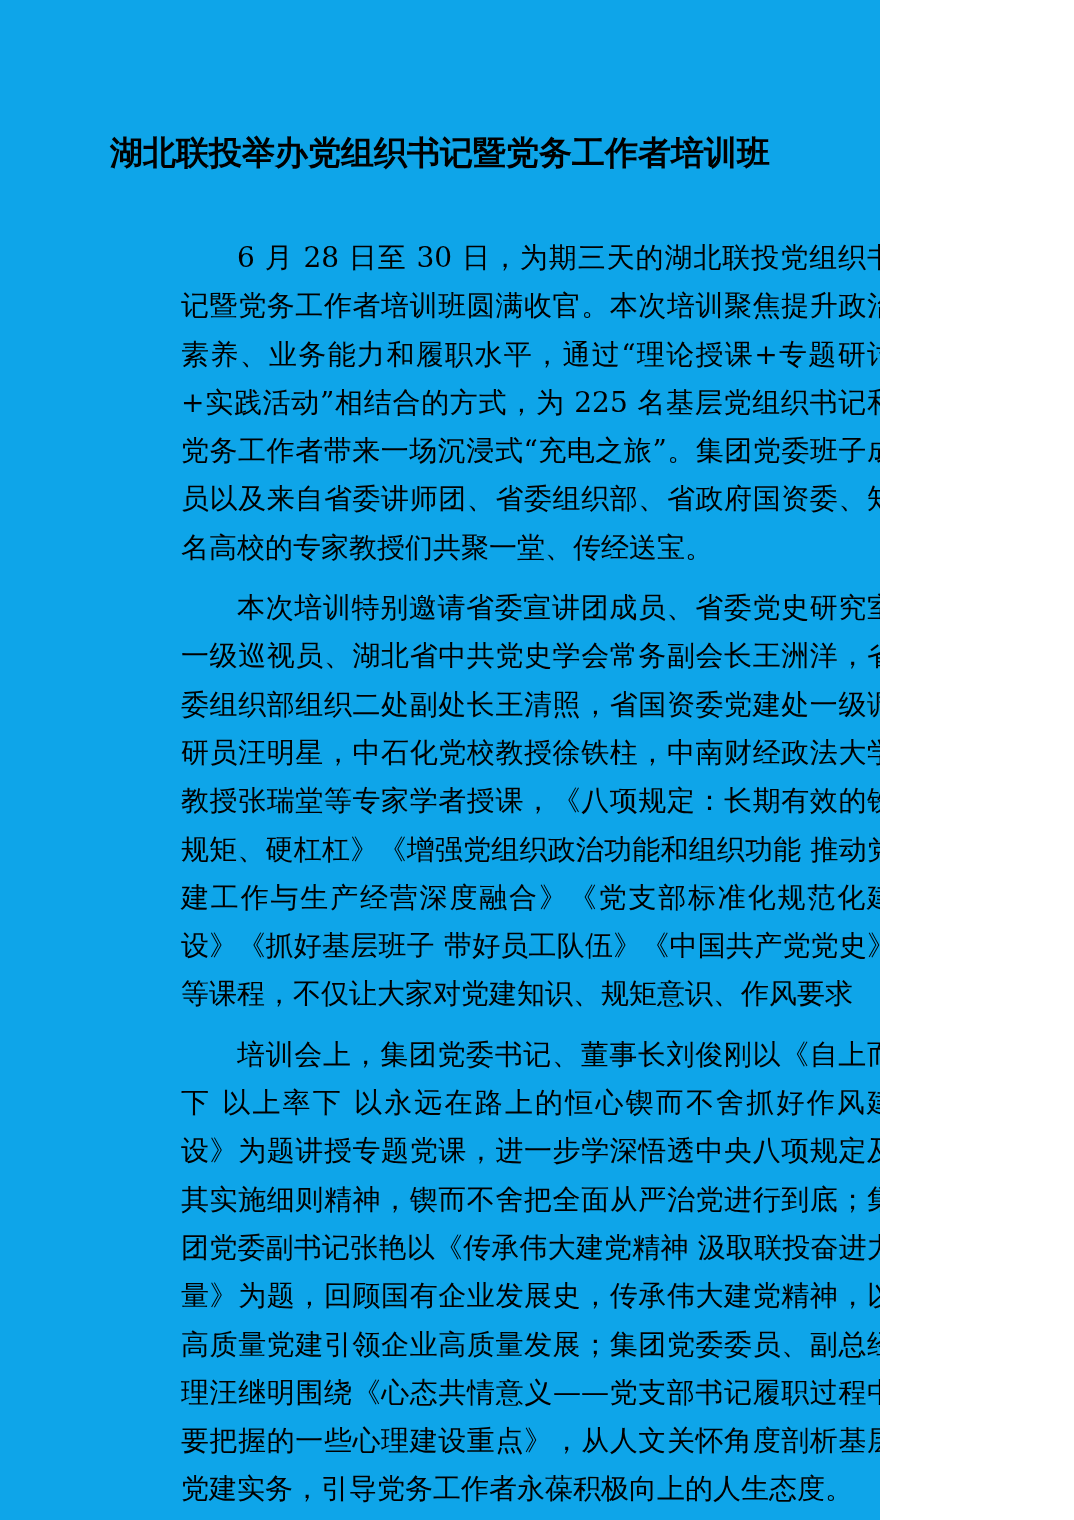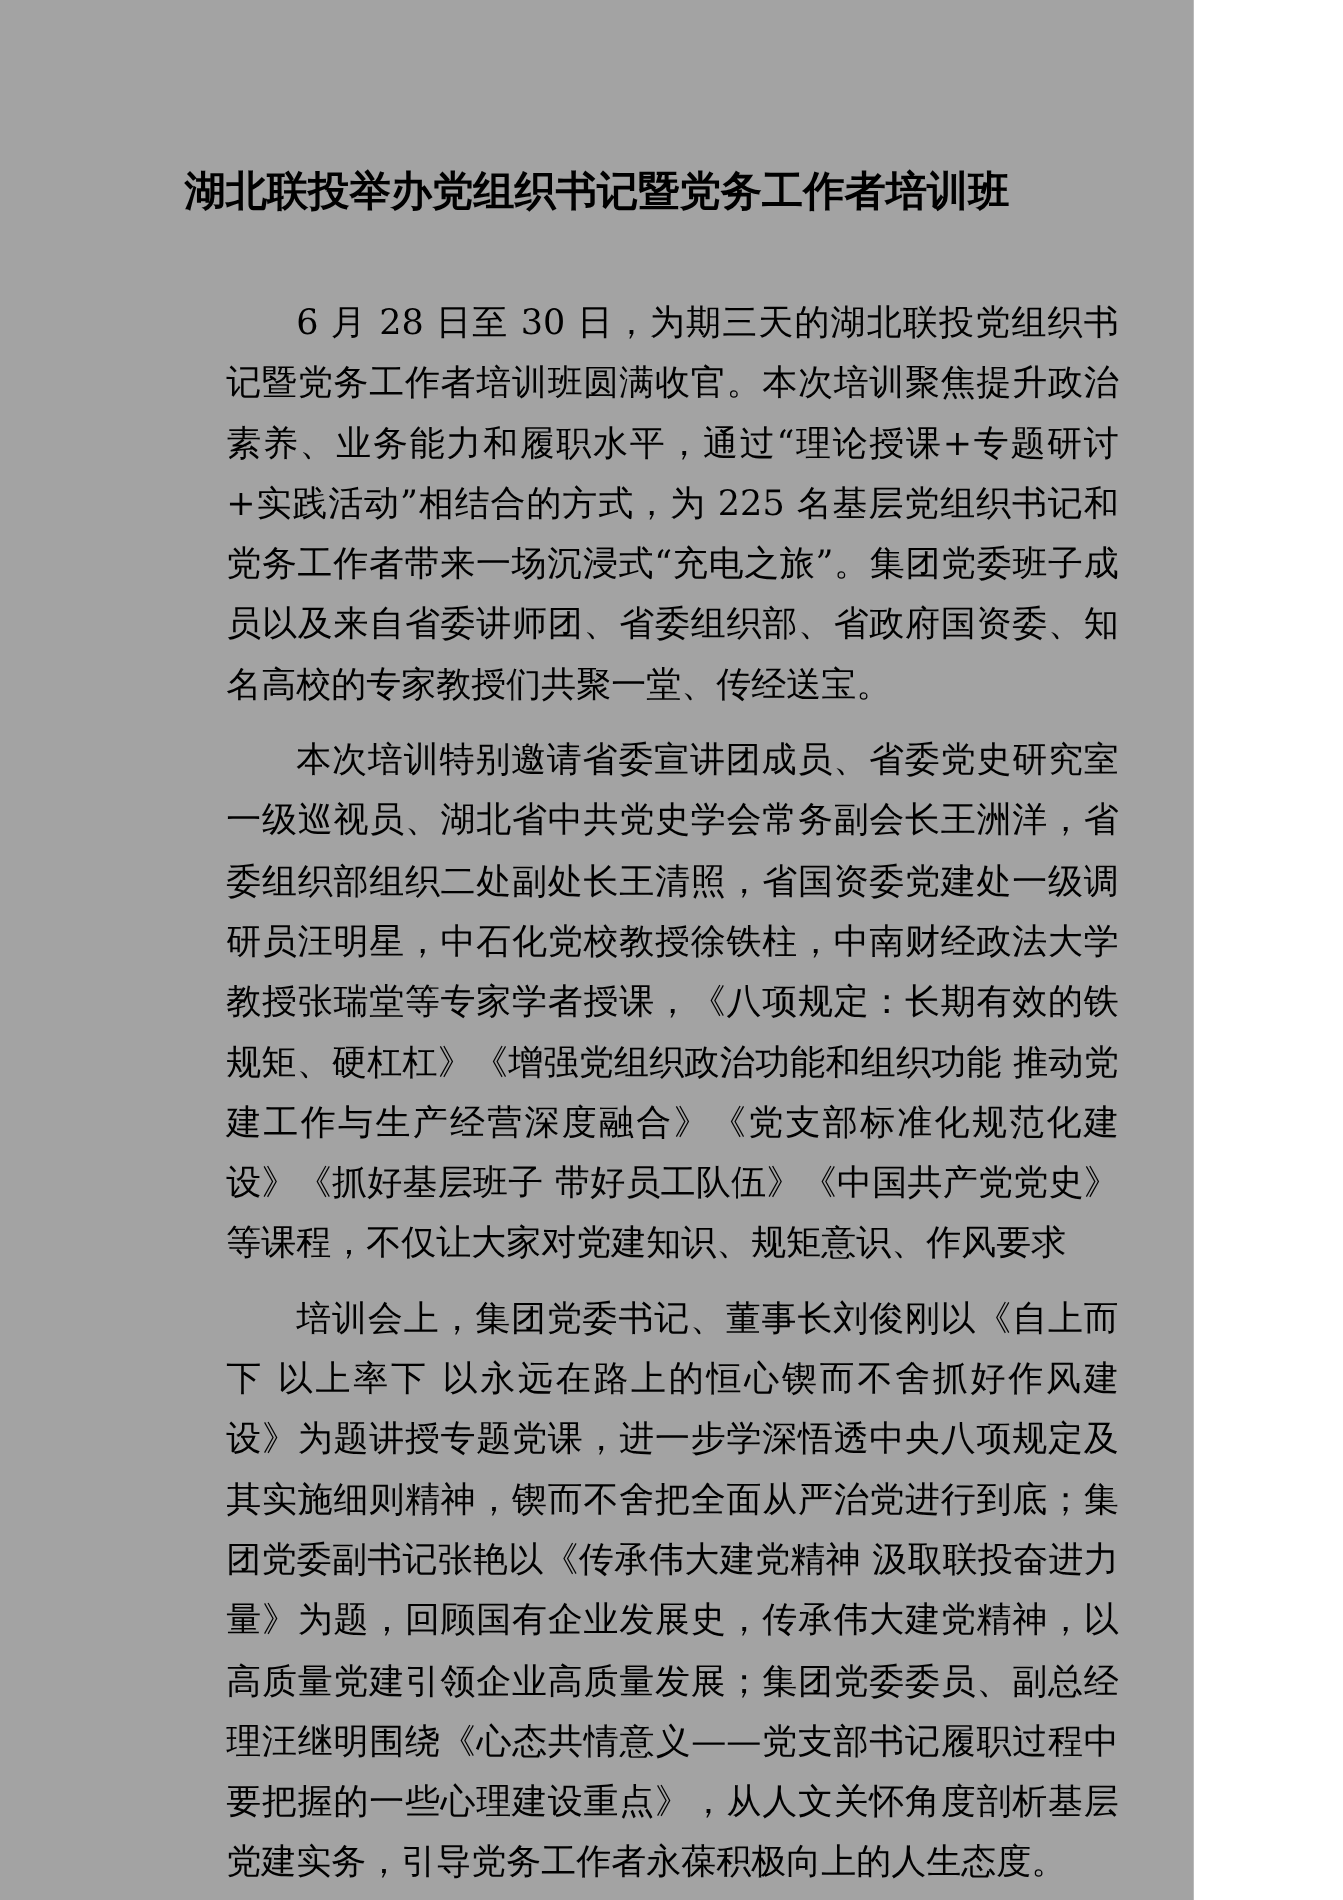--- a/index.html
+++ b/index.html
@@ -2,23 +2,23 @@
 <html lang="zh"><head>
 <meta charset="utf-8">
 <style>
   html, body {
     margin: 0;
     padding: 0;
     background: #ffffff;
   }
   .page {
     position: relative;
-    width: 955px;
+    width: 880px;
     height: 1520px;
-    background: #a3a3a3;
+    background: #0ea5e9;
     overflow: hidden;
     font-family: "DejaVu Serif", "Liberation Serif", serif;
     color: #000000;
   }
   .doc-title {
     position: absolute;
     top: 132px;
     left: 0;
     width: 100%;
     margin: 0;

